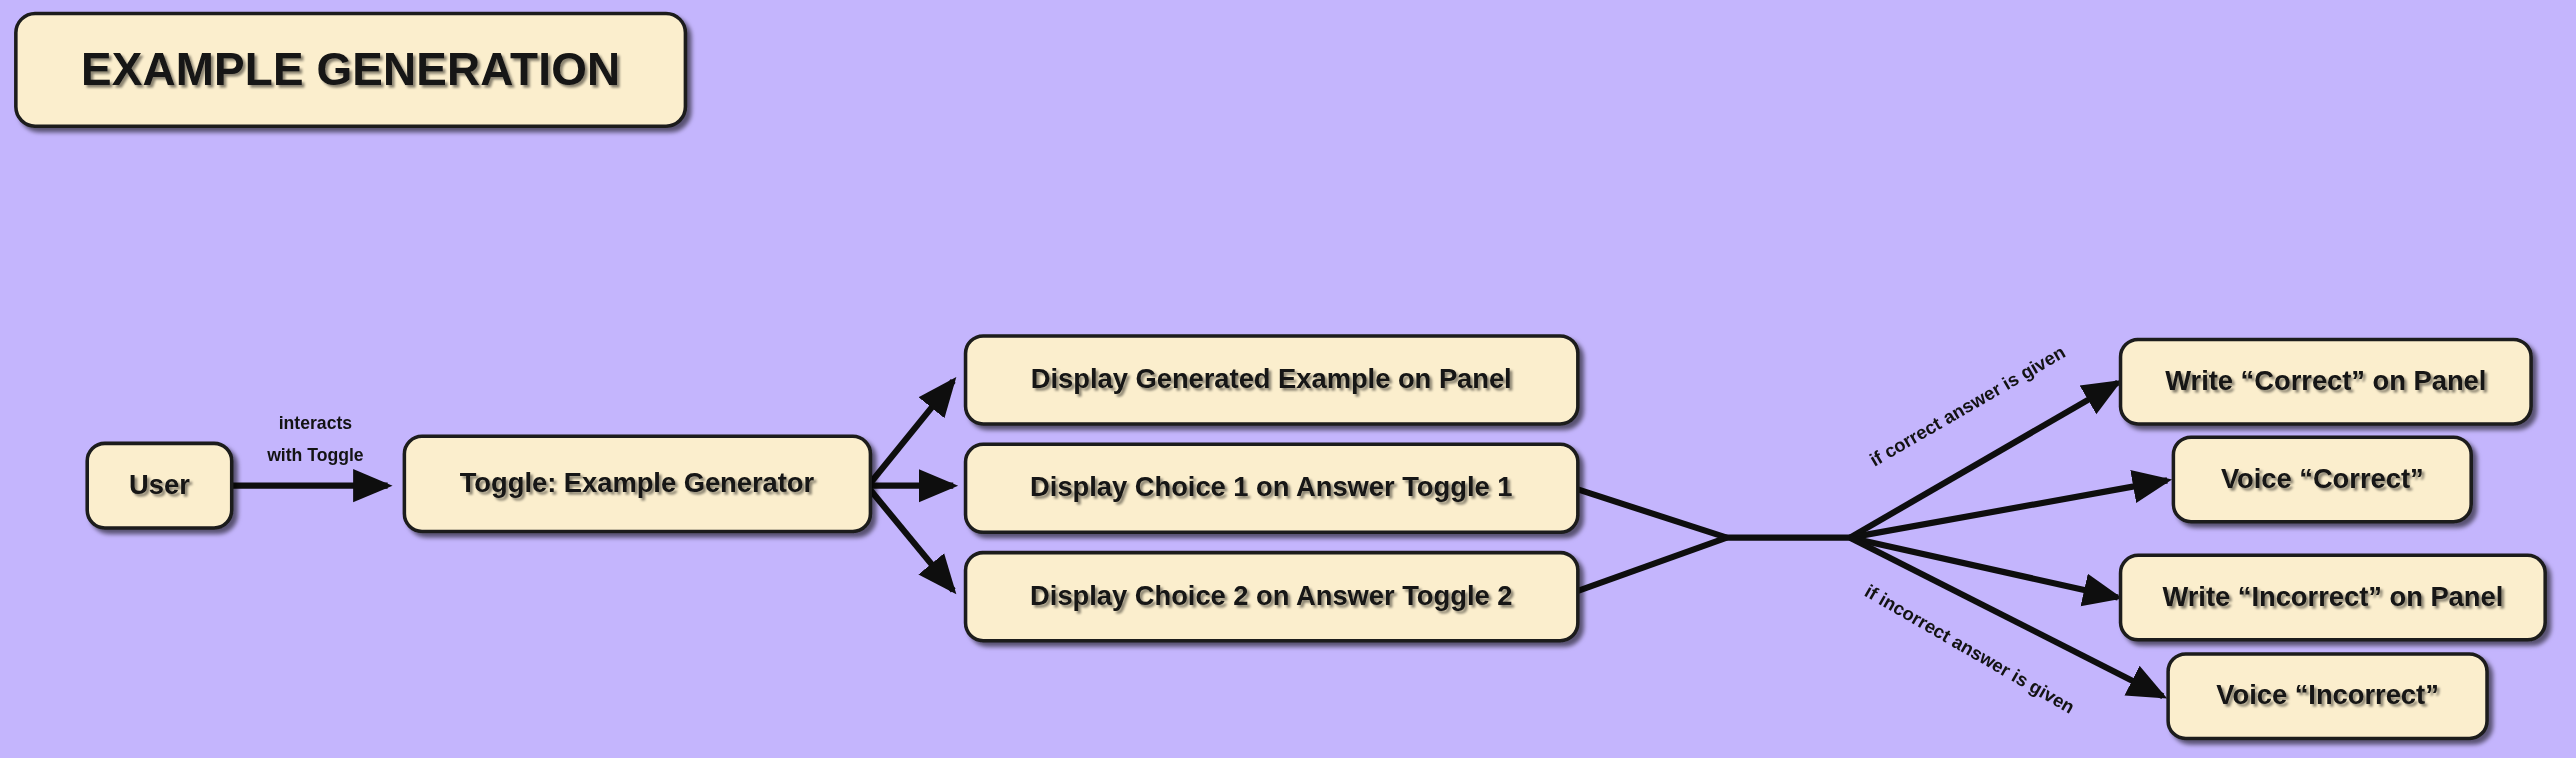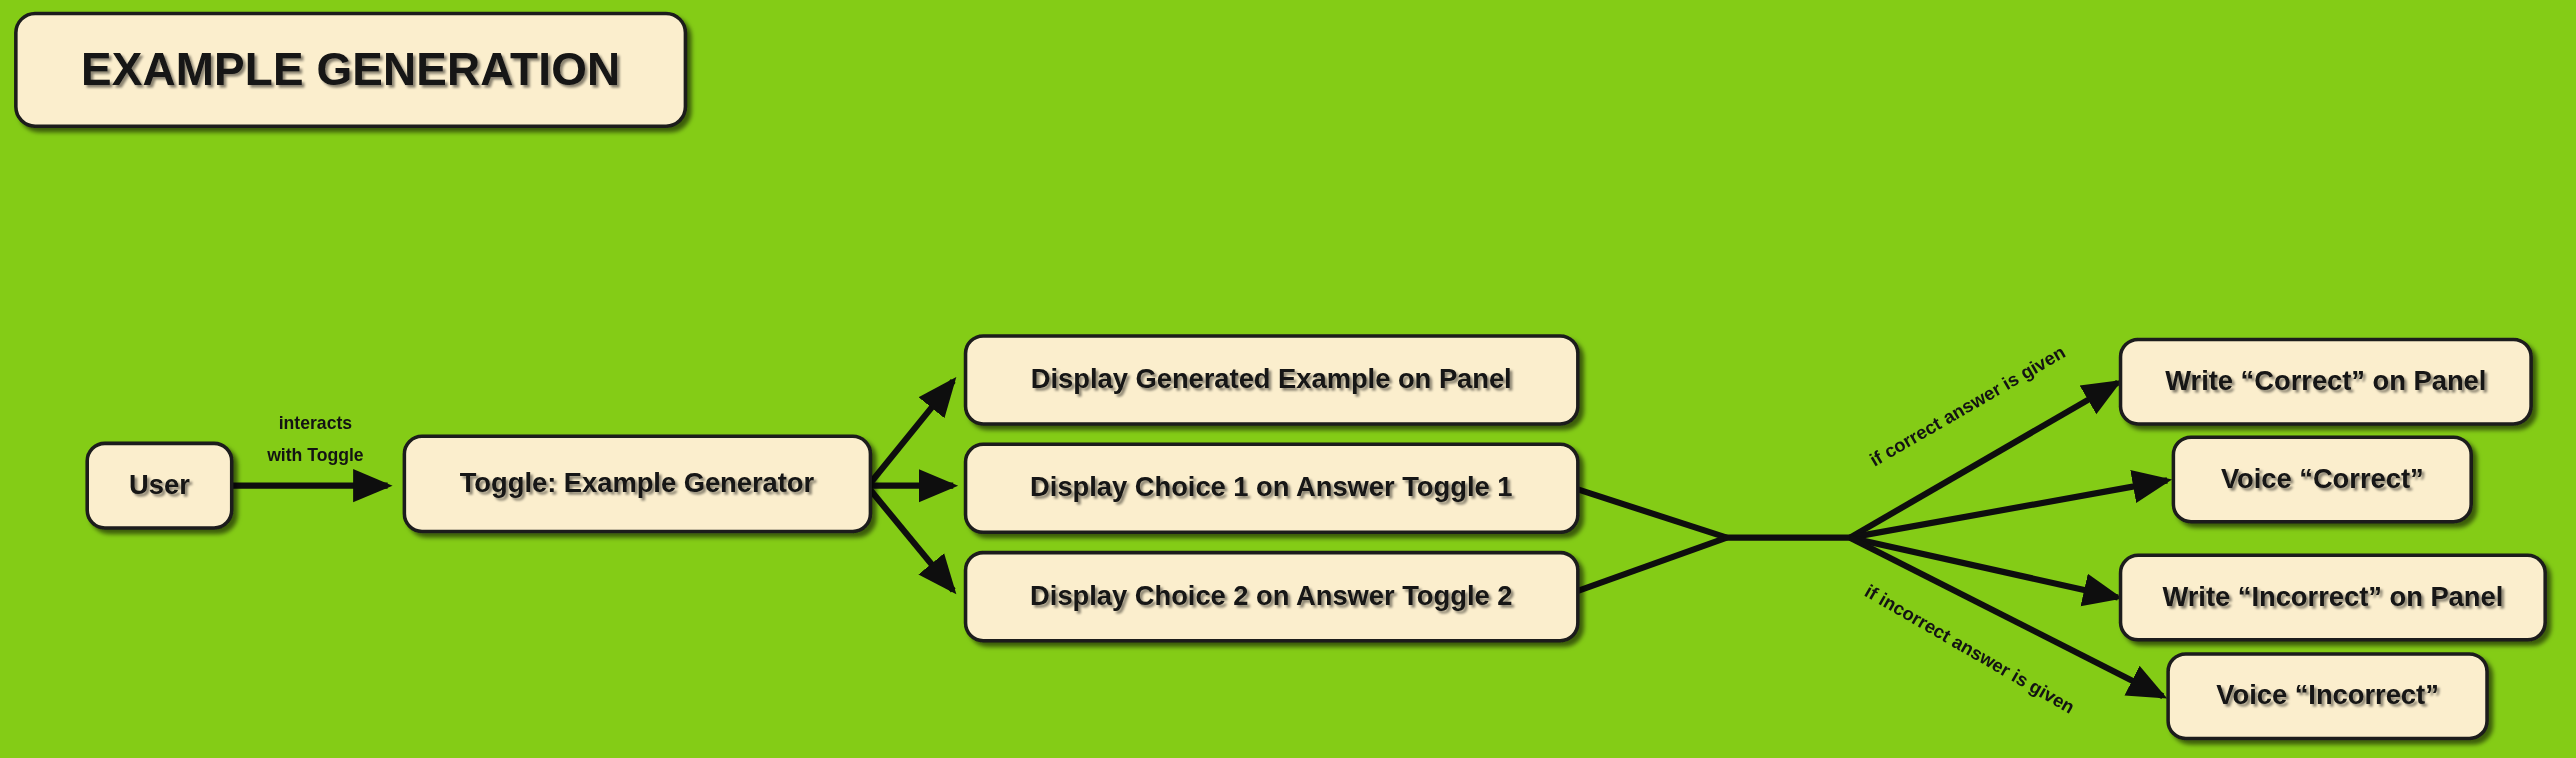--- a/index.html
+++ b/index.html
@@ -10,21 +10,21 @@
   body {
     width: 2576px;
     height: 759px;
     font-family: "Liberation Sans", sans-serif;
     overflow: hidden;
   }
   #diagram-root {
     position: relative;
     width: 2576px;
     height: 759px;
-    background: #84cc16;
+    background: #c4b5fd;
   }
   svg.canvas {
     position: absolute;
     left: 0;
     top: 0;
     width: 2576px;
     height: 759px;
     display: block;
   }
   .node-rect {

